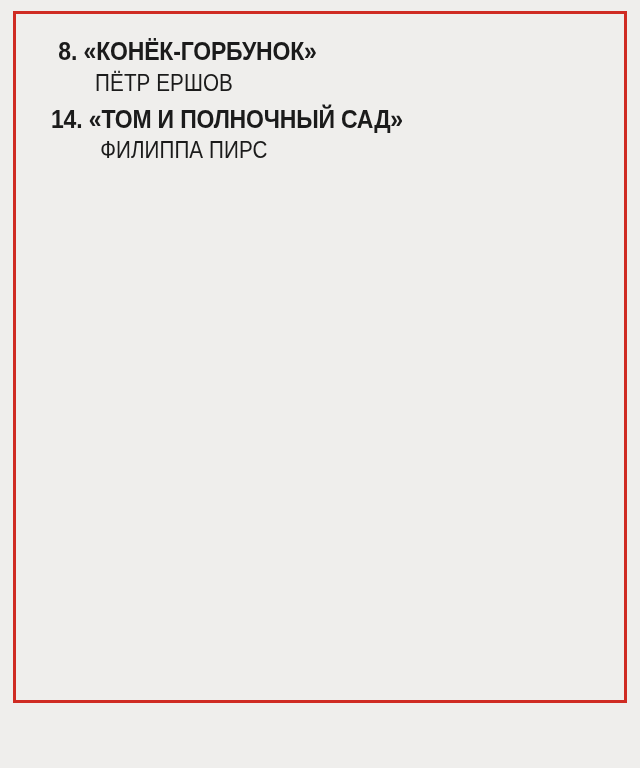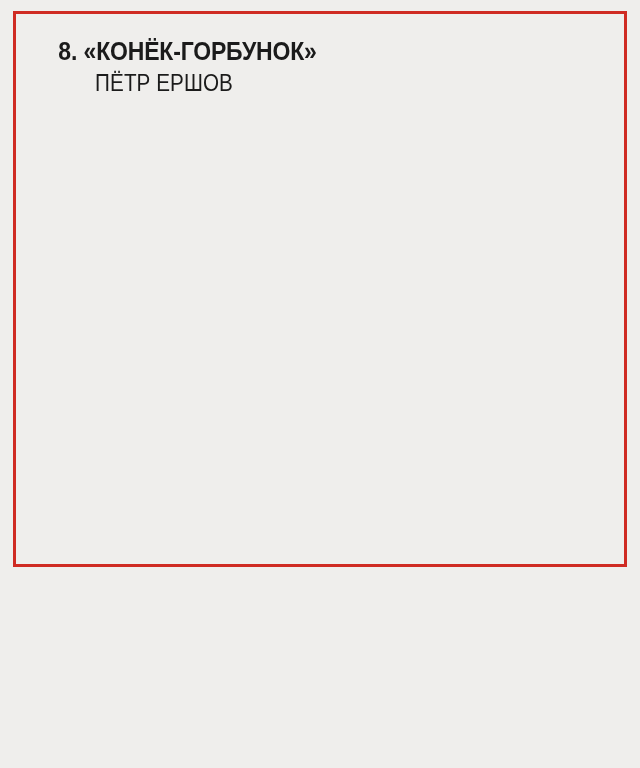--- a/index.html
+++ b/index.html
@@ -11,21 +11,21 @@
     height: 768px;
     background: #efeeec;
     font-family: "Liberation Sans", sans-serif;
     overflow: hidden;
   }
   .poster {
     position: absolute;
     left: 13px;
     top: 11px;
     width: 614px;
-    height: 556px;
+    height: 692px;
     box-sizing: border-box;
     border: 3px solid #cf2b23;
     background: #efeeec;
   }
   .list {
     position: absolute;
     left: 0;
     top: 0;
     width: 100%;
     padding-top: 22px;
@@ -91,15 +91,21 @@
         <span class="num">8.</span><span class="ttl">«КОНЁК-ГОРБУНОК»</span>
       </div>
       <div class="author-row">ПЁТР ЕРШОВ</div>
     </div>
 
 
 
 
 
 
+    <div class="entry e14">
+      <div class="title-row">
+        <span class="num">14.</span><span class="ttl">«ТОМ И ПОЛНОЧНЫЙ САД»</span>
+      </div>
+      <div class="author-row">ФИЛИППА ПИРС</div>
+    </div>
 
   </div>
 </div>
 
 </body></html>

